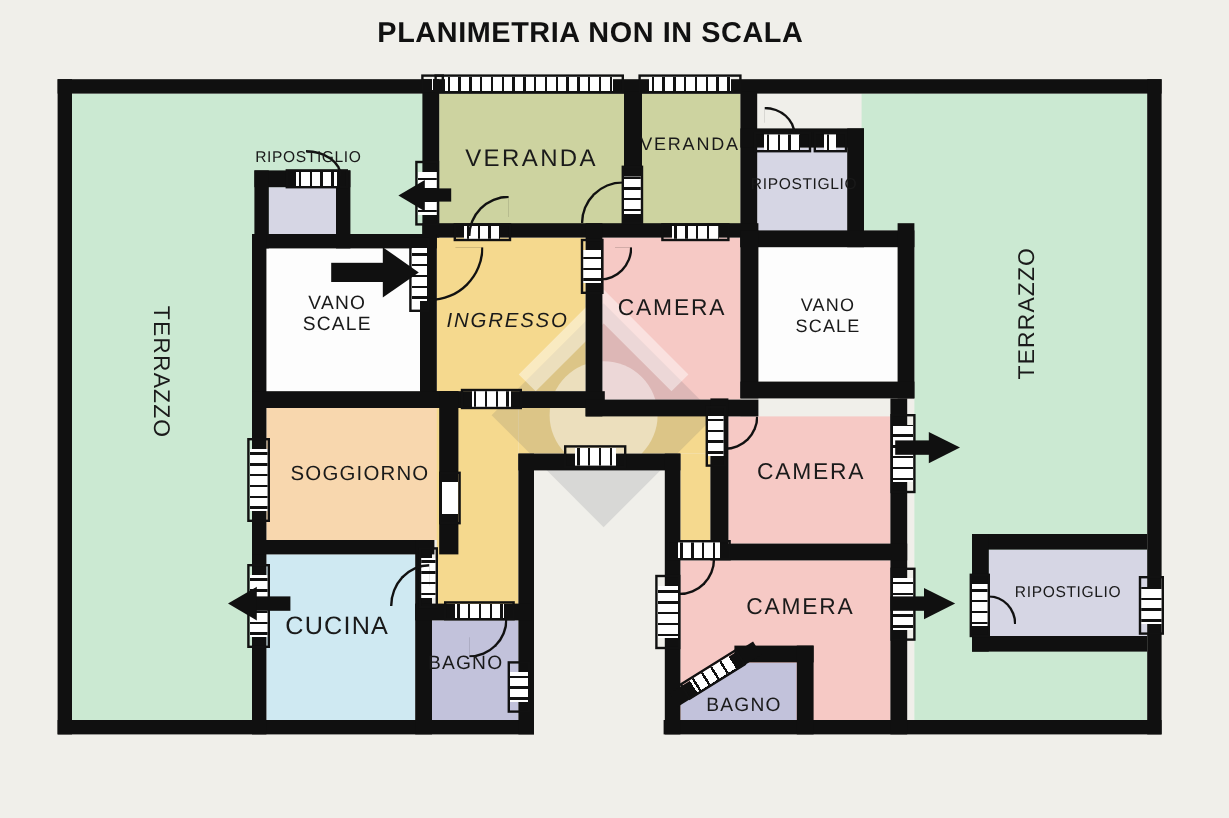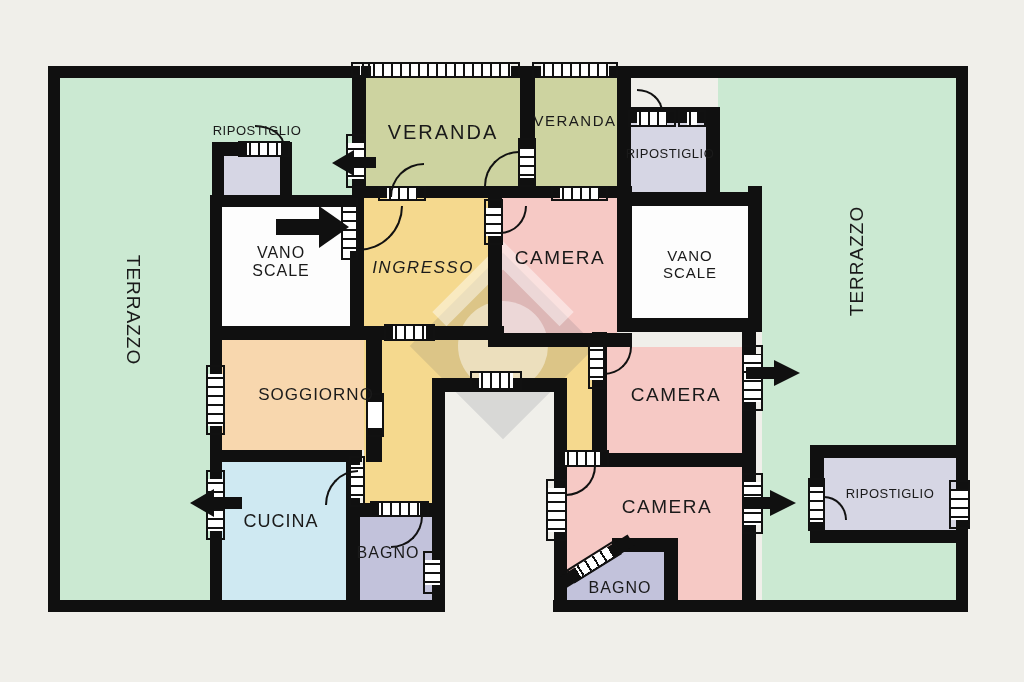--- a/index.html
+++ b/index.html
@@ -30,20 +30,21 @@
   .lbl.rotm90{transform:translate(-50%,-50%) rotate(-90deg);}
   .title{position:absolute;left:492px;top:28px;transform:translate(-50%,-50%);font-size:24px;font-weight:bold;letter-spacing:.5px;color:#111;white-space:nowrap;}
   .wm{pointer-events:none;}
   .ctr{text-align:center;}
 </style>
 </head>
 <body>
 
 <div id="plan">
 
+  <div class="title">PLANIMETRIA NON IN SCALA</div>
 
   <div class="fill green" style="left:60px;top:78px;width:150px;height:522px;"></div>
   <div class="fill green" style="left:210px;top:78px;width:156px;height:117px;"></div>
   <div class="fill green" style="left:762px;top:78px;width:194px;height:522px;"></div>
   <div class="fill green" style="left:718px;top:78px;width:48px;height:114px;"></div>
 
   <div class="fill olive" style="left:366px;top:78px;width:154px;height:110px;"></div>
   <div class="fill olive" style="left:535px;top:78px;width:82px;height:110px;"></div>
   <div class="fill stor" style="left:224px;top:156px;width:56px;height:44px;"></div>
   <div class="fill stor" style="left:631px;top:123px;width:75px;height:70px;"></div>
@@ -171,21 +172,21 @@
     <span>SCALE</span>
   </div>
   <div class="lbl" style="left:423px;top:268px;font-size:17px;letter-spacing:1.5px;font-style:italic;">INGRESSO</div>
   <div class="lbl" style="left:560px;top:258px;font-size:19px;letter-spacing:1.5px;">CAMERA</div>
   <div class="lbl ctr" style="left:690px;top:264px;font-size:15px;">
     <span>VANO</span><br>
     <span>SCALE</span>
   </div>
   <div class="lbl rot90" style="left:133px;top:310px;font-size:19px;letter-spacing:1px;">TERRAZZO</div>
   <div class="lbl rotm90" style="left:857px;top:261px;font-size:19px;letter-spacing:1px;">TERRAZZO</div>
-  <div class="lbl" style="left:316px;top:395px;font-size:17px;letter-spacing:1px;">SOGGIORNO</div>
+  <div class="lbl" style="left:300px;top:395px;font-size:17px;letter-spacing:1px;">SOGGIORNO</div>
   <div class="lbl" style="left:676px;top:395px;font-size:19px;letter-spacing:1.5px;">CAMERA</div>
-  <div class="lbl" style="left:281px;top:522px;font-size:18px;letter-spacing:1px;">CUCINA</div>
+  <div class="lbl" style="left:281px;top:522px;font-size:21px;letter-spacing:1px;">CUCINA</div>
   <div class="lbl" style="left:388px;top:553px;font-size:16px;letter-spacing:1px;">BAGNO</div>
   <div class="lbl" style="left:667px;top:507px;font-size:19px;letter-spacing:1.5px;">CAMERA</div>
   <div class="lbl" style="left:620px;top:588px;font-size:16px;letter-spacing:1px;">BAGNO</div>
   <div class="lbl" style="left:890px;top:494px;font-size:13px;letter-spacing:0.5px;">RIPOSTIGLIO</div>
 
 </div>
 
 </body></html>

